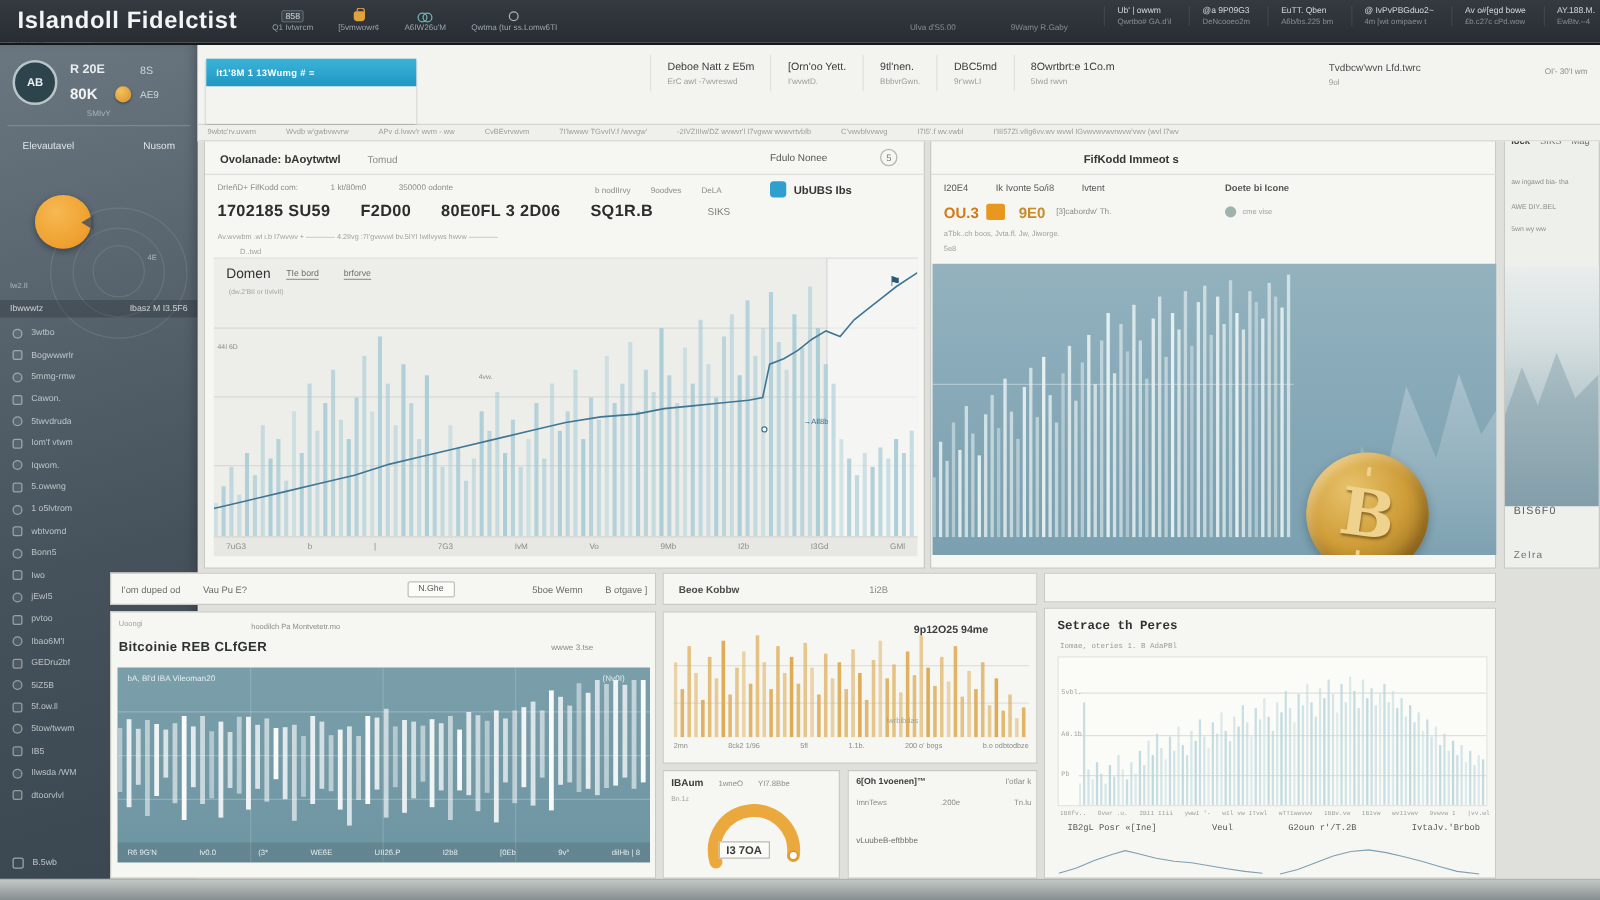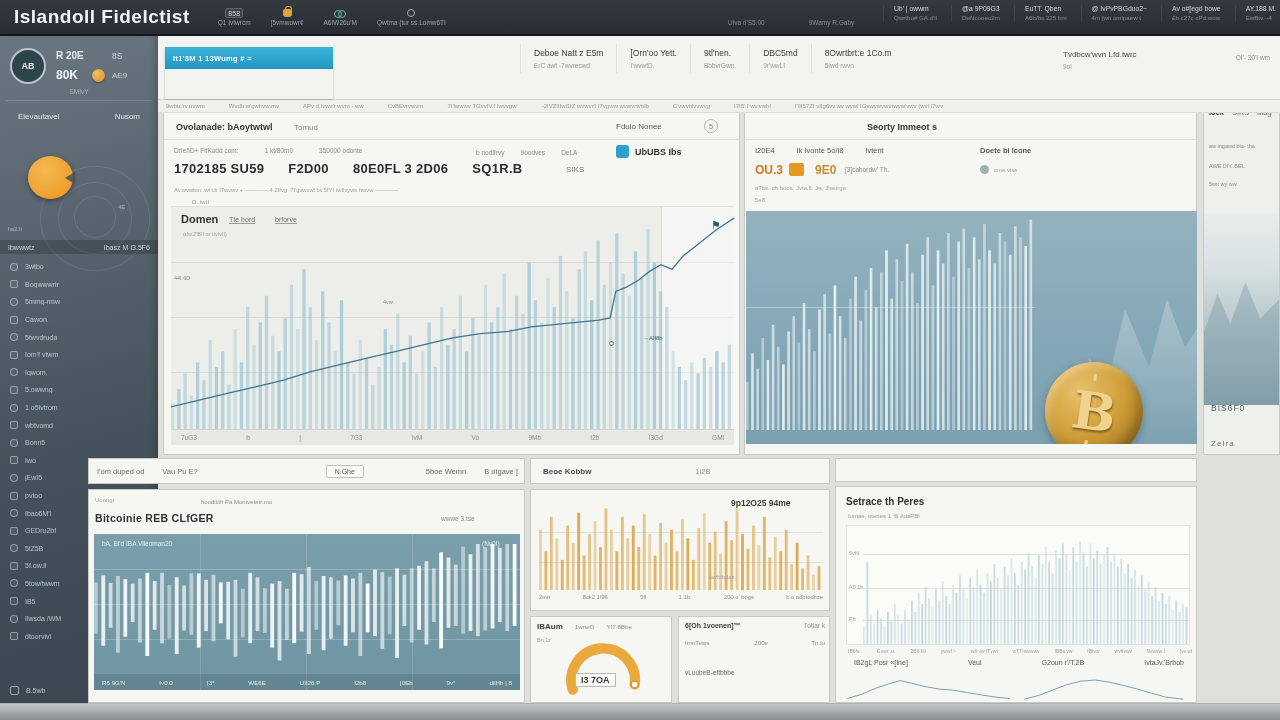--- a/index.html
+++ b/index.html
@@ -105,21 +105,21 @@
   .pa-chip .sq { width:13px; height:13px; border-radius:3px; background:#2f9fd0; }
   .pa-chip b { font-size:9px; color:#333633; }
   .pa-prices { position:absolute; left:10px; top:48px; display:flex; gap:24px; align-items:baseline; }
   .pa-prices b { font-size:13px; color:#2b2e2b; letter-spacing:.3px; }
   #pa-p5 { position:absolute; left:402px; top:52px; font-size:8px; color:#7a7d78; }
   #pa-meta { position:absolute; left:10px; top:74px; width:560px; font-size:5.8px; color:#a0a39e; white-space:nowrap; overflow:hidden; }
   #pa-tiny2 { position:absolute; left:28px; top:86px; font-size:6px; color:#a0a39e; }
   #pa-chart { left:7px; top:93px; width:563px; height:223px; background:#edeeea; border-top:1px solid #e0e1dc; }
   #pa-chart .grid { position:absolute; left:0; width:100%; border-top:1px solid rgba(120,130,135,.18); }
   #pa-hl { position:absolute; left:490px; top:0; width:73px; height:100%; background:rgba(255,255,255,.45); border-left:1px solid rgba(120,130,135,.25); }
-  #pa-wm1 { position:absolute; left:10px; top:6px; font-size:11px; font-weight:bold; color:#2f3330; }
+  #pa-wm1 { position:absolute; left:10px; top:6px; font-size:11px; font-weight:normal; color:#2f3330; }
   .pa-wmtab { position:absolute; top:9px; font-size:7px; color:#6a6d68; border-bottom:1px solid #9a9d98; }
   #pa-wm4 { position:absolute; left:12px; top:24px; font-size:5.5px; color:#a0a39e; }
   #pa-yl1 { position:absolute; left:3px; top:68px; font-size:5.5px; color:#8a8d88; }
   #pa-yl2 { position:absolute; left:212px; top:92px; font-size:5.5px; color:#8a8d88; }
   #pa-linelabel { position:absolute; left:472px; top:128px; font-size:6px; color:#3f6b85; }
   #pa-flag { position:absolute; left:540px; top:12px; font-size:11px; color:#2c5878; }
   #pa-dot { position:absolute; left:438px; top:134px; width:5px; height:5px; border:1px solid #44758f; border-radius:50%; background:#fff; }
   #pa-xaxis { position:absolute; left:7px; top:316px; width:563px; height:16px; background:#e7e8e4; border-top:1px solid #d5d6d1;
     display:flex; justify-content:space-between; align-items:center; padding:0 10px; }
   #pa-xaxis span { font-size:6.5px; color:#8a8d88; }
@@ -213,21 +213,21 @@
   #pd-card2 { position:absolute; left:148px; top:0; width:152px; height:87px; background:#f6f6f2; border:1px solid #c9cac5; }
   .pdc2-head { position:absolute; left:6px; top:5px; width:140px; display:flex; justify-content:space-between; }
   .pdc2-head b { font-size:7px; color:#3a3d3a; }
   .pdc2-head span { font-size:6.5px; color:#8a8d88; }
   .pdc2-row { position:absolute; left:6px; top:22px; width:140px; display:flex; justify-content:space-between; }
   .pdc2-row span { font-size:6.2px; color:#8a8d88; }
   #pdc2-b { position:absolute; left:6px; top:52px; font-size:6.5px; color:#6a6d68; }
 
   
   #pe-toolbar { left:835px; top:458px; width:362px; height:24px; }
-  #panelE { left:835px; top:486px; width:362px; height:217px; }
+  #panelE { left:835px; top:486px; width:362px; height:217px;font-family:Liberation Mono, monospace; }
   #pe-title { position:absolute; left:10px; top:9px; font-size:10px; font-weight:bold; color:#2f3330; }
   #pe-sub { position:absolute; left:12px; top:26px; font-size:6px; color:#9a9d98; }
   #pe-chart { left:10px; top:38px; width:344px; height:120px; background:#fbfbf8; border:1px solid #e4e5e0; }
   #pe-chart .grid { position:absolute; left:16px; right:0; border-top:1px solid #e0e1dc; }
   .pe-yl { position:absolute; left:2px; font-size:5.5px; color:#a0a39e; }
   #pe-bars { position:absolute; left:16px; top:4px; width:326px; height:114px; }
   #pe-xticks { position:absolute; left:12px; top:161px; width:344px; display:flex; justify-content:space-between; }
   #pe-xticks span { font-size:5px; color:#a0a39e; white-space:nowrap; }
   #pe-labels { position:absolute; left:18px; top:172px; width:330px; display:flex; justify-content:space-between; }
   #pe-labels span { font-size:7px; color:#555855; }
@@ -626,21 +626,21 @@
       <span>IvM</span>
       <span>Vo</span>
       <span>9Mb</span>
       <span>I2b</span>
       <span>I3Gd</span>
       <span>GMl</span>
     </div>
 </div>
 
 <div id="panelB" class="card">
-  <span id="pb-title">Seorty Immeot s</span>
+  <span id="pb-title">FifKodd Immeot s</span>
   <div id="pb-hdiv"></div>
   <div class="pb-row1">
     <span>I20E4</span>
     <span>Ik Ivonte 5o/i8</span>
     <span>Ivtent</span>
   </div>
   <span id="pb-r1">Doete bi Icone</span>
   <span id="pb-price">OU.3</span>
   <span id="pb-sq"></span>
   <span id="pb-p2">9E0</span>

